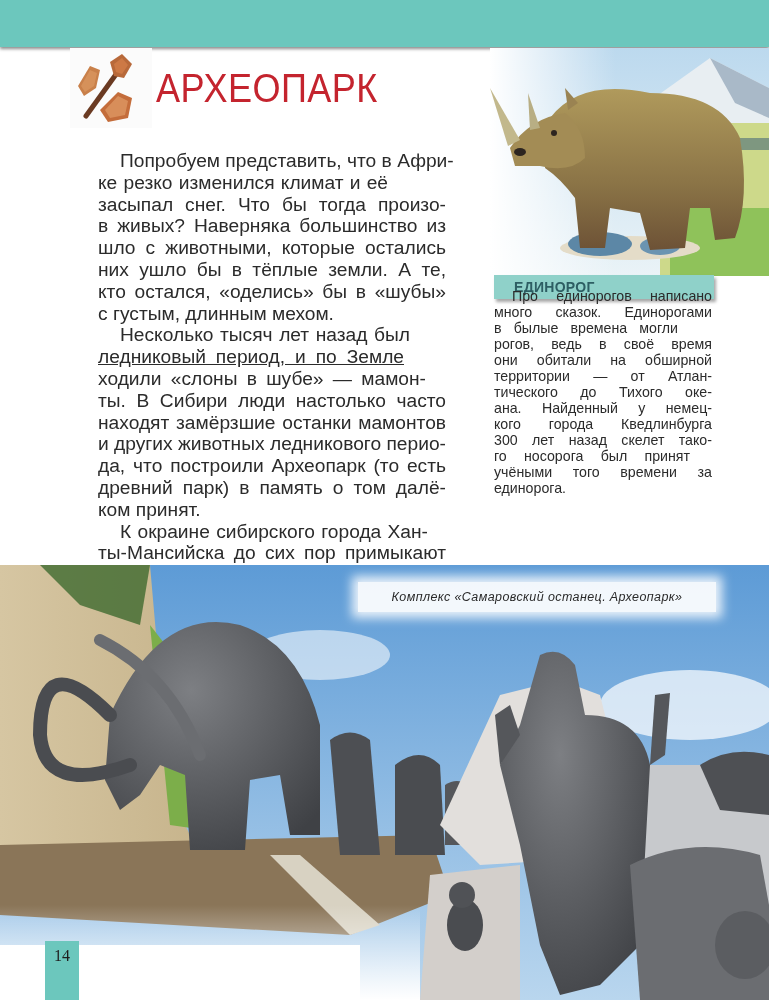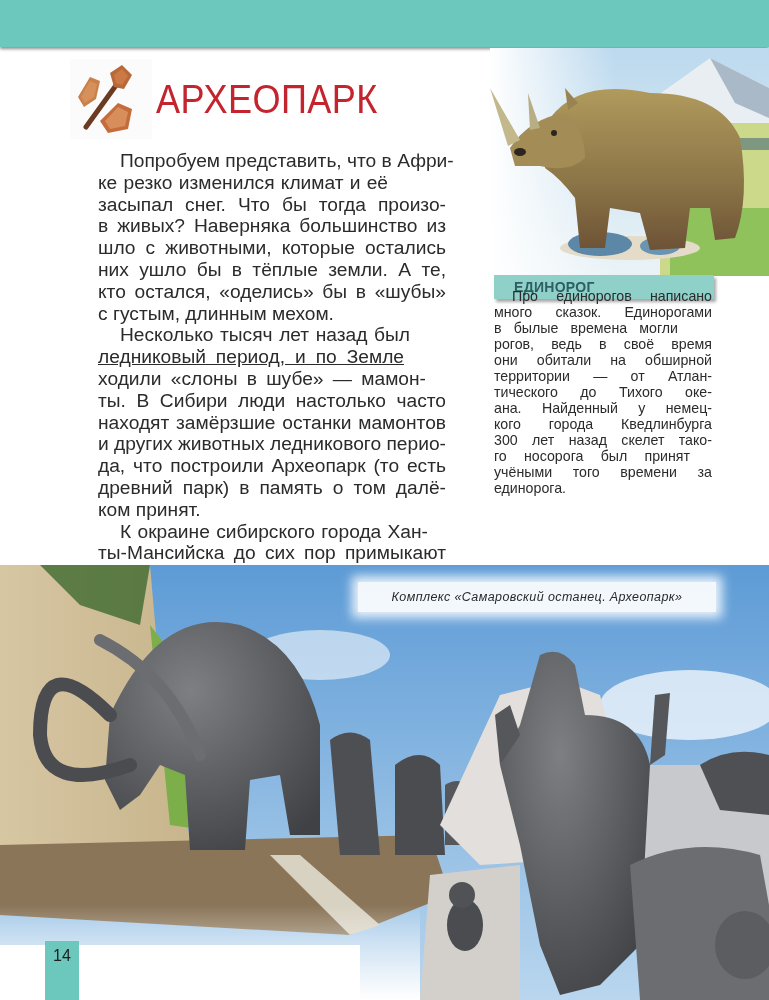--- a/index.html
+++ b/index.html
@@ -5,21 +5,21 @@
     * { margin: 0; padding: 0; box-sizing: border-box; }
     html, body { width: 769px; height: 1000px; overflow: hidden; background: #ffffff; }
     body { position: relative; font-family: "Liberation Sans", sans-serif; color: #2a2a2a; }
 
     .top-band {
       position: absolute; left: 0; top: 0; width: 769px; height: 47px;
       background: #6cc7bd;
       box-shadow: 0 2px 3px rgba(0,0,0,0.45);
     }
 
-    .title-wrap { position: absolute; left: 70px; top: 59px; height: 80px; display: flex; align-items: center; }
+    .title-wrap { position: absolute; left: 70px; top: 48px; height: 80px; display: flex; align-items: center; }
     .title-icon { width: 82px; height: 80px; }
     .title-text {
       font-family: "Liberation Sans", sans-serif;
       font-size: 41px; color: #c4242e; letter-spacing: 0.5px;
       margin-left: 4px; transform: scaleX(0.88); transform-origin: left center;
       font-weight: normal;
     }
 
     .main-text {
       position: absolute; left: 98px; top: 150px; width: 348px;
@@ -57,21 +57,21 @@
       position: absolute; left: 358px; top: 582px; width: 358px; height: 30px;
       background: rgba(255,255,255,0.92);
       box-shadow: 0 0 10px 6px rgba(255,255,255,0.85);
       display: flex; align-items: center; justify-content: center;
     }
     .caption span { font-style: italic; font-size: 12.5px; color: #2a2a2a; letter-spacing: 0.4px; }
 
     .page-number {
       position: absolute; left: 45px; top: 941px; width: 34px; height: 59px;
       background: #6cc7bd;
-      padding-top: 6px; text-align: center;
+      padding-top: 6px; text-align: center; font-family: Liberation Serif, serif;
     }
     .page-number span { font-size: 16px; color: #1e1e1e; }
   </style>
 </head>
 <body>
 
 <div class="top-band"></div>
 
 <div class="title-wrap">
   <svg class="title-icon" viewBox="0 0 82 80">

